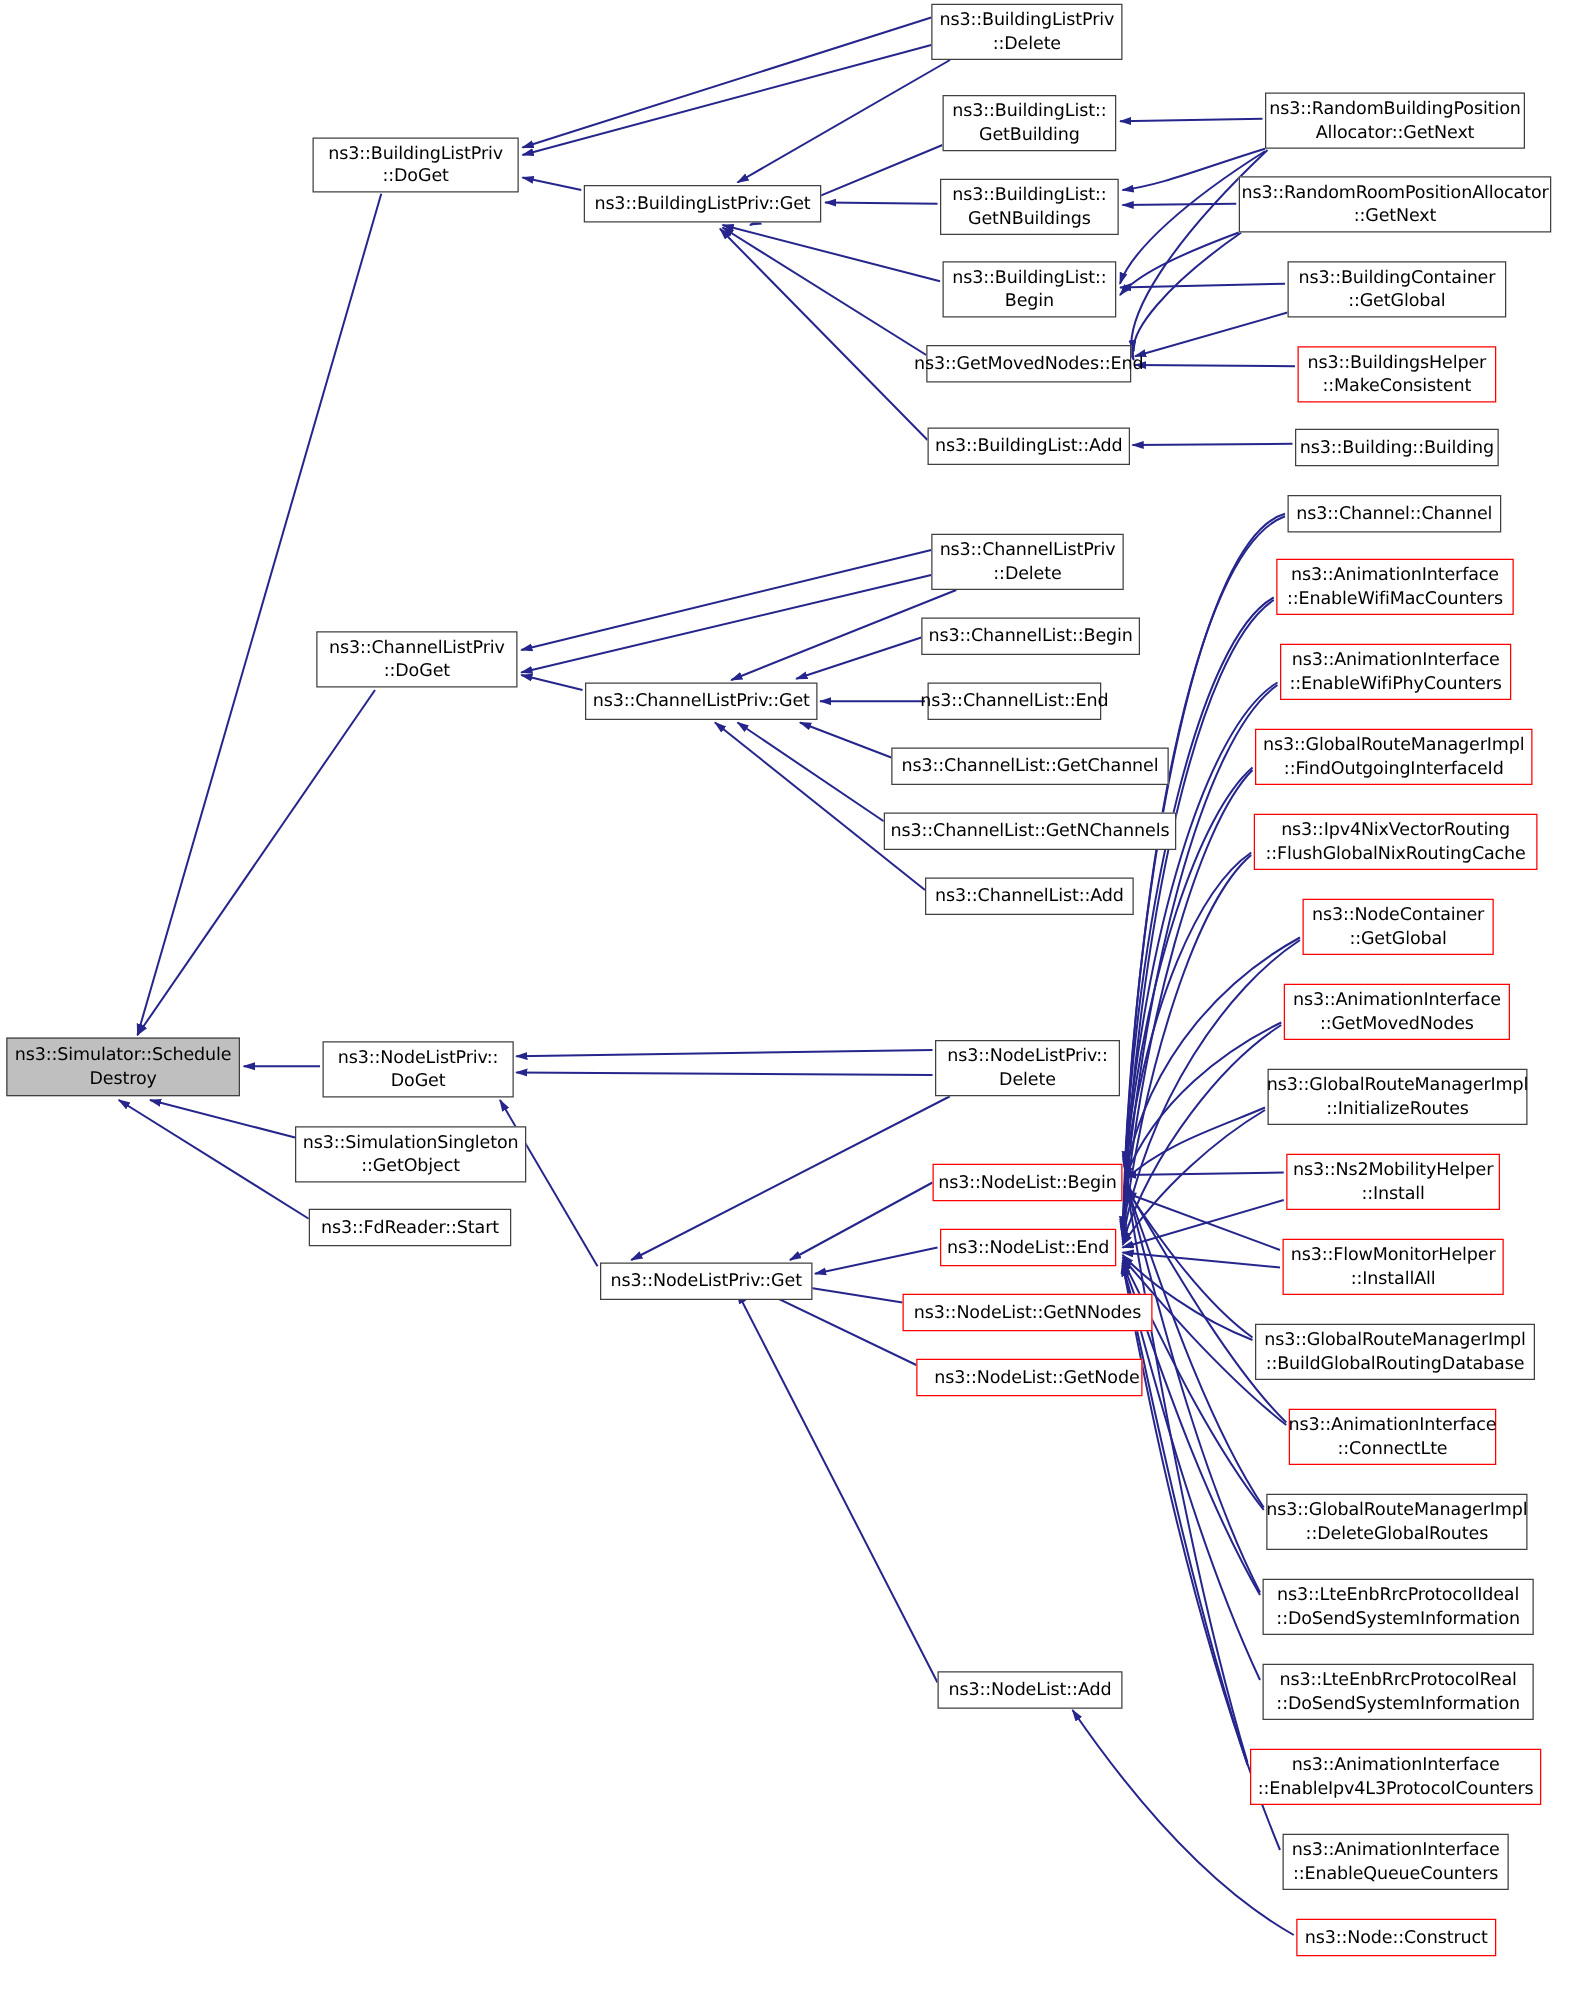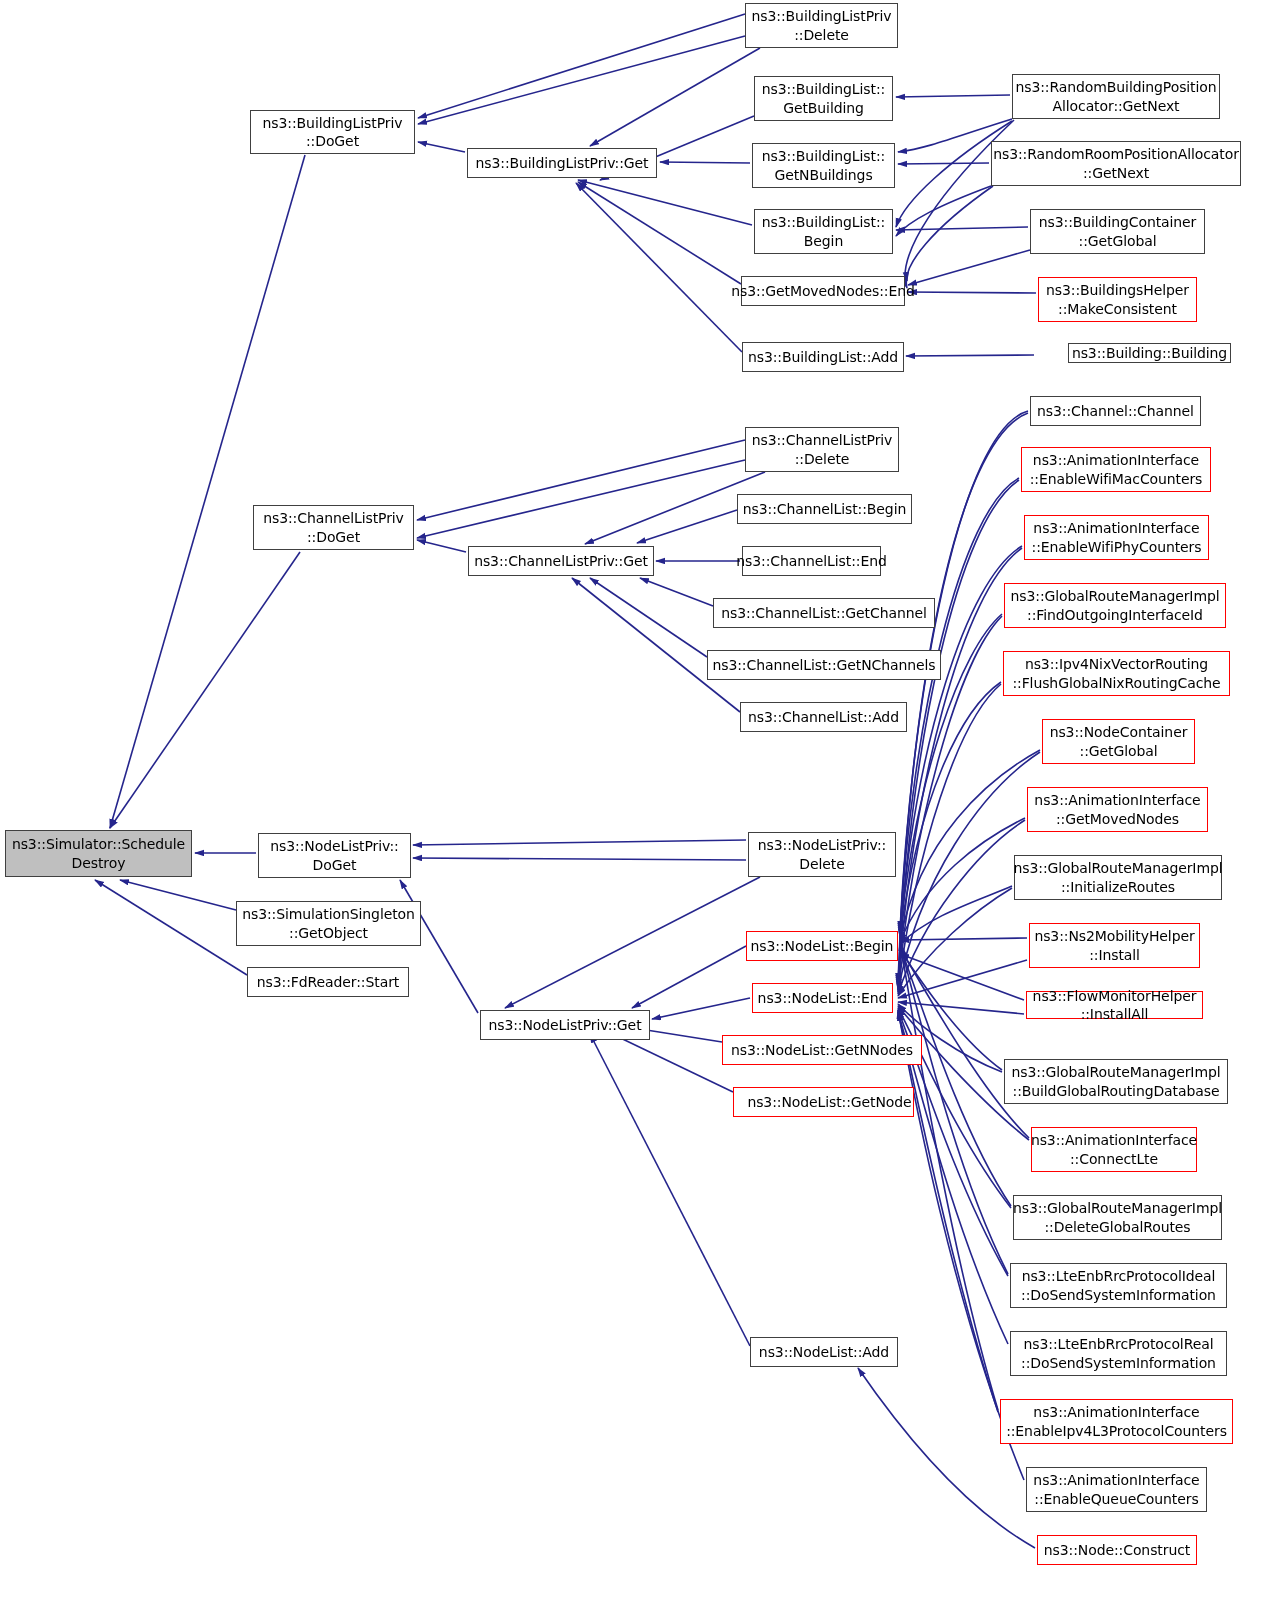--- a/index.html
+++ b/index.html
@@ -154,21 +154,21 @@
       <div class="node" style="left: 741px; top: 276px; width: 164px; height: 30px;">ns3::GetMovedNodes::End</div>
       <div class="node" style="left: 742px; top: 342px; width: 162px; height: 30px;">ns3::BuildingList::Add</div>
       <div class="node" style="left: 1012px; top: 74px; width: 208px; height: 45px;">ns3::RandomBuildingPosition
 Allocator::GetNext</div>
       <div class="node" style="left: 991px; top: 141px; width: 250px; height: 45px;">ns3::RandomRoomPositionAllocator
 ::GetNext</div>
       <div class="node" style="left: 1030px; top: 209px; width: 175px; height: 45px;">ns3::BuildingContainer
 ::GetGlobal</div>
       <div class="node red" style="left: 1038px; top: 277px; width: 159px; height: 45px;">ns3::BuildingsHelper
 ::MakeConsistent</div>
-      <div class="node" style="left: 1068px; top: 343px; width: 163px; height: 20px;">ns3::Building::Building</div>
+      <div class="node" style="left: 1036px; top: 343px; width: 163px; height: 30px;">ns3::Building::Building</div>
       <div class="node" style="left: 253px; top: 505px; width: 161px; height: 45px;">ns3::ChannelListPriv
 ::DoGet</div>
       <div class="node" style="left: 468px; top: 546px; width: 186px; height: 30px;">ns3::ChannelListPriv::Get</div>
       <div class="node" style="left: 745px; top: 427px; width: 154px; height: 45px;">ns3::ChannelListPriv
 ::Delete</div>
       <div class="node" style="left: 737px; top: 494px; width: 175px; height: 30px;">ns3::ChannelList::Begin</div>
       <div class="node" style="left: 742px; top: 546px; width: 139px; height: 30px;">ns3::ChannelList::End</div>
       <div class="node" style="left: 713px; top: 598px; width: 222px; height: 30px;">ns3::ChannelList::GetChannel</div>
       <div class="node" style="left: 707px; top: 650px; width: 234px; height: 30px;">ns3::ChannelList::GetNChannels</div>
       <div class="node" style="left: 740px; top: 702px; width: 167px; height: 30px;">ns3::ChannelList::Add</div>
@@ -182,21 +182,21 @@
       <div class="node red" style="left: 1003px; top: 651px; width: 227px; height: 45px;">ns3::Ipv4NixVectorRouting
 ::FlushGlobalNixRoutingCache</div>
       <div class="node red" style="left: 1042px; top: 719px; width: 153px; height: 45px;">ns3::NodeContainer
 ::GetGlobal</div>
       <div class="node red" style="left: 1027px; top: 787px; width: 181px; height: 45px;">ns3::AnimationInterface
 ::GetMovedNodes</div>
       <div class="node" style="left: 1014px; top: 855px; width: 208px; height: 45px;">ns3::GlobalRouteManagerImpl
 ::InitializeRoutes</div>
       <div class="node red" style="left: 1029px; top: 923px; width: 171px; height: 45px;">ns3::Ns2MobilityHelper
 ::Install</div>
-      <div class="node red" style="left: 1026px; top: 991px; width: 177px; height: 28px;">ns3::FlowMonitorHelper
+      <div class="node red" style="left: 1026px; top: 991px; width: 177px; height: 45px;">ns3::FlowMonitorHelper
 ::InstallAll</div>
       <div class="node" style="left: 1004px; top: 1059px; width: 224px; height: 45px;">ns3::GlobalRouteManagerImpl
 ::BuildGlobalRoutingDatabase</div>
       <div class="node red" style="left: 1031px; top: 1127px; width: 166px; height: 45px;">ns3::AnimationInterface
 ::ConnectLte</div>
       <div class="node" style="left: 1013px; top: 1195px; width: 209px; height: 45px;">ns3::GlobalRouteManagerImpl
 ::DeleteGlobalRoutes</div>
       <div class="node" style="left: 1010px; top: 1263px; width: 217px; height: 45px;">ns3::LteEnbRrcProtocolIdeal
 ::DoSendSystemInformation</div>
       <div class="node" style="left: 1010px; top: 1331px; width: 217px; height: 45px;">ns3::LteEnbRrcProtocolReal

